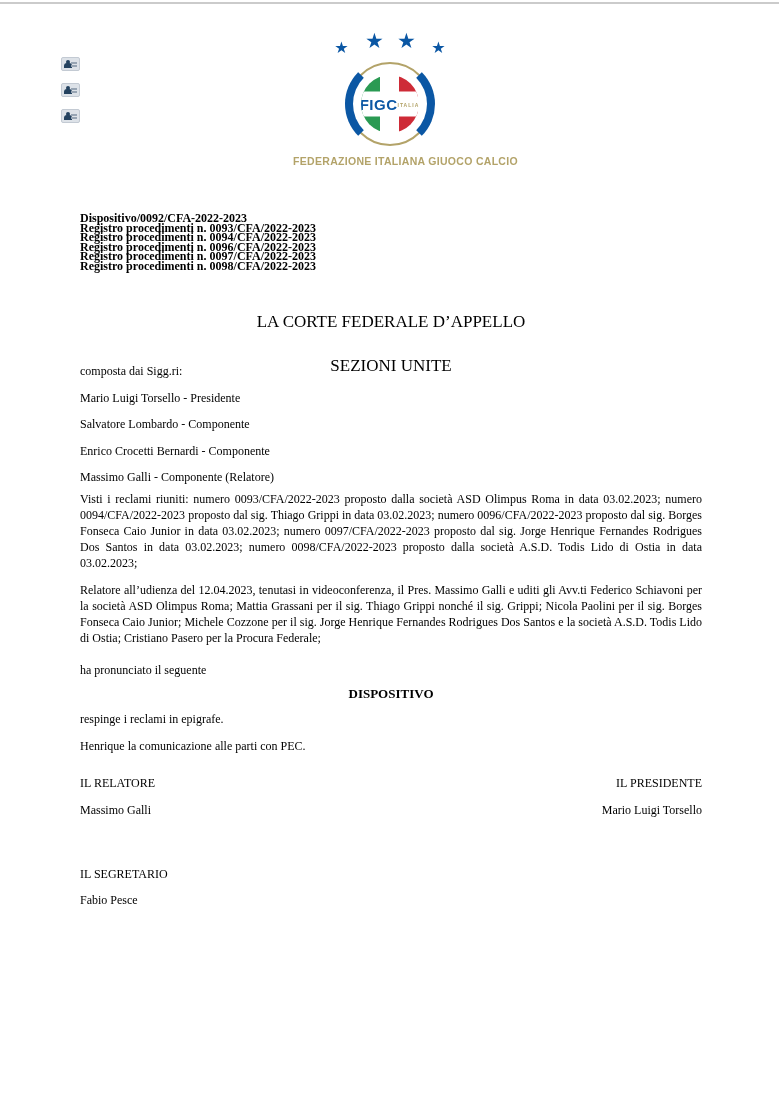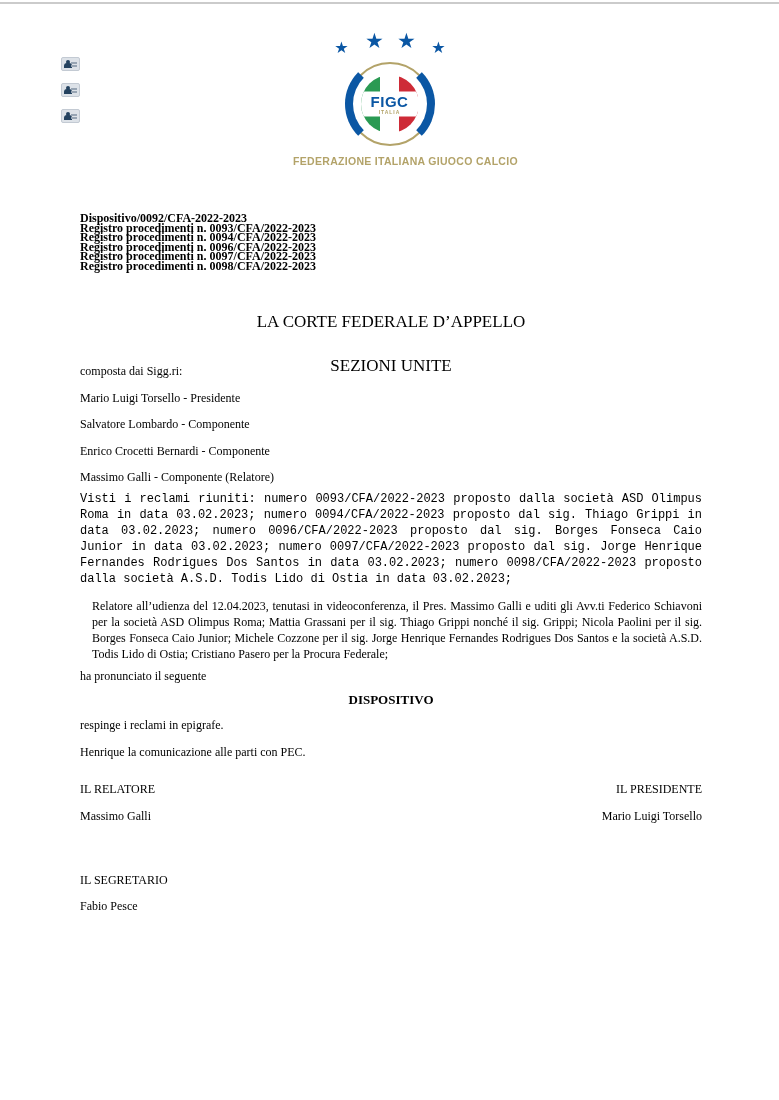--- a/index.html
+++ b/index.html
@@ -25,41 +25,41 @@
   .star.inner{font-size:21px;top:-3px;}
   .star.outer{font-size:16px;top:6px;}
   .s1{left:27px;} .s2{left:60px;} .s3{left:92px;} .s4{left:124px;}
   .emblem{position:relative;width:90px;height:90px;margin:0 auto;}
   .gold-ring{position:absolute;inset:3px;border:2.5px solid #b3a369;border-radius:50%;box-sizing:border-box;}
   .blue-arcs{position:absolute;inset:0;border:8px solid transparent;border-left-color:#0b57a4;border-right-color:#0b57a4;border-radius:50%;box-sizing:border-box;}
   .flag-circle{position:absolute;inset:16px;border-radius:50%;overflow:hidden;display:flex;}
   .stripe{flex:1;}
   .stripe.green{background:#2a9a53;} .stripe.white{background:#ffffff;} .stripe.red{background:#ce2b37;}
   .band{position:absolute;left:0;right:0;top:50%;transform:translateY(-50%);height:25px;background:#ffffff;
-    display:flex;flex-direction:column;align-items:center;justify-content:center;text-align:center;}
+    display:flex;align-items:center;justify-content:center;text-align:center;}
   .figc-text{color:#0b57a4;font-family:"Liberation Sans", sans-serif;font-weight:bold;font-size:15px;line-height:14px;letter-spacing:.5px;}
   .italia-text{color:#b3a369;font-family:"Liberation Sans", sans-serif;font-weight:bold;font-size:5px;line-height:5px;letter-spacing:1px;margin-top:1px;}
   .fed-name{margin-top:6px;color:#b3a369;font-family:"Liberation Sans", sans-serif;font-weight:bold;
     font-size:10.5px;letter-spacing:.3px;padding-left:32px;}
 
   
   .registry{position:absolute;top:214px;left:80px;font-size:12px;font-weight:bold;line-height:9.6px;}
 
   
   .titles{position:absolute;top:312px;left:80px;width:622px;text-align:center;font-weight:normal;font-size:17px;}
   .titles .t2{margin-top:24px;}
 
   
   .doc{position:absolute;top:363px;left:80px;width:622px;font-size:12px;}
   .line{line-height:16px;}
   .member{margin-top:10.5px;}
   .par{text-align:justify;line-height:16px;}
-  .par1{margin-top:6px;font-family:Liberation Mono, monospace;}
-  .par2{margin-top:11px;margin-left:12px;}
-  .pronounce{margin-top:6px;}
+  .par1{margin-top:6px;}
+  .par2{margin-top:11px;}
+  .pronounce{margin-top:16px;}
   .disp-title{margin-top:8px;text-align:center;font-weight:bold;font-size:13px;line-height:16px;}
   .resp{margin-top:9px;}
   .disp2{margin-top:11px;}
   .sig-row{margin-top:21px;display:flex;justify-content:space-between;}
   .name-row{margin-top:11px;display:flex;justify-content:space-between;}
   .depositato{margin-top:48px;}
   .segretario{margin-top:48px;}
   .fabio{margin-top:10px;}
 </style>
 </head>

